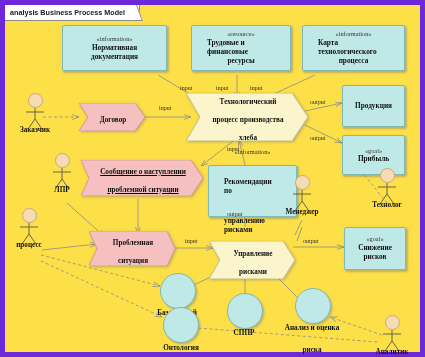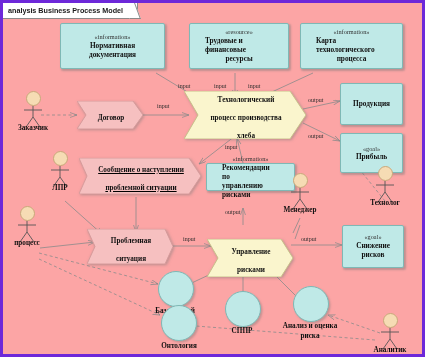--- a/index.html
+++ b/index.html
@@ -5,22 +5,22 @@
   html,body{margin:0;padding:0;}
   body{
     width:425px;height:357px;
     background:#ffffff;
     font-family:"Liberation Serif", serif;
     overflow:hidden;
   }
   #canvas{
     position:relative;
     width:425px;height:357px;
-    background:#fca5a5;
-    border:3px solid #6d28d9;
+    background:#fde047;
+    border:5px solid #6d28d9;
     box-sizing:border-box;
   }
   
   .title-tab{
     position:absolute;left:0;top:0;
     height:15px;
     padding:0 14px 0 5px;
     display:flex;align-items:center;
     font-family:"Liberation Sans", sans-serif;
     font-size:7.2px;font-weight:bold;color:#1a1a1a;
@@ -219,21 +219,21 @@
   <div class="chev" style="left:76px;top:155px;width:122px;height:36px;text-decoration:underline;">
     <svg class="chev-bg" viewBox="0 0 122 40" preserveAspectRatio="none">
       <path d="M0,0 L110,0 L122,20 L110,40 L0,40 L8,20 Z" fill="#f6c0c0" stroke="#d79b9b" stroke-width="1"></path>
     </svg>
     <div class="chev-txt">
       <span class="nname">Сообщение о наступлении</span><br>
       <span class="nname">проблемной ситуации</span>
     </div>
   </div>
 
-  <div class="node rectbox" style="left:203px;top:160px;width:89px;height:28px;">
+  <div class="node rectbox" style="left:203px;top:160px;width:89px;height:52px;gap:21px;">
     <span class="stereo">«information»</span>
     <span class="nname">Рекомендации по</span>
     <span class="nname">управлению рисками</span>
   </div>
 
   <div class="chev" style="left:84px;top:226px;width:86px;height:35px;">
     <svg class="chev-bg" viewBox="0 0 86 35" preserveAspectRatio="none">
       <path d="M0,0 L78,0 L86,17.5 L78,35 L0,35 L8,17.5 Z" fill="#f6c0c0" stroke="#d79b9b" stroke-width="1"></path>
     </svg>
     <div class="chev-txt">
@@ -259,21 +259,21 @@
   </div>
 
   <div class="circle" style="left:155px;top:268px;width:34px;height:34px;"></div>
   <div class="circ-label" style="left:140px;top:304px;width:64px;">База знаний</div>
 
   <div class="circle" style="left:222px;top:288px;width:34px;height:34px;"></div>
   <div class="circ-label" style="left:210px;top:324px;width:58px;">СППР</div>
 
   <div class="circle" style="left:290px;top:283px;width:34px;height:34px;"></div>
   <div class="circ-label" style="left:268px;top:319px;width:78px;">Анализ и оценка</div>
-  <div class="circ-label" style="left:268px;top:329px;width:78px;">риска</div>
+  <div class="circ-label" style="left:268px;top:341px;width:78px;">риска</div>
 
   <div class="circle" style="left:158px;top:302px;width:34px;height:34px;"></div>
   <div class="circ-label" style="left:145px;top:339px;width:62px;">Онтология</div>
 
   <div class="actor" style="left:17px;top:88px;">
     <div class="head"></div>
     <svg width="26" height="22" style="display:block">
       <g stroke="#555" stroke-width="0.9" fill="none">
         <line x1="13" y1="0" x2="13" y2="11"></line>
           <line x1="4" y1="4" x2="22" y2="4"></line>

